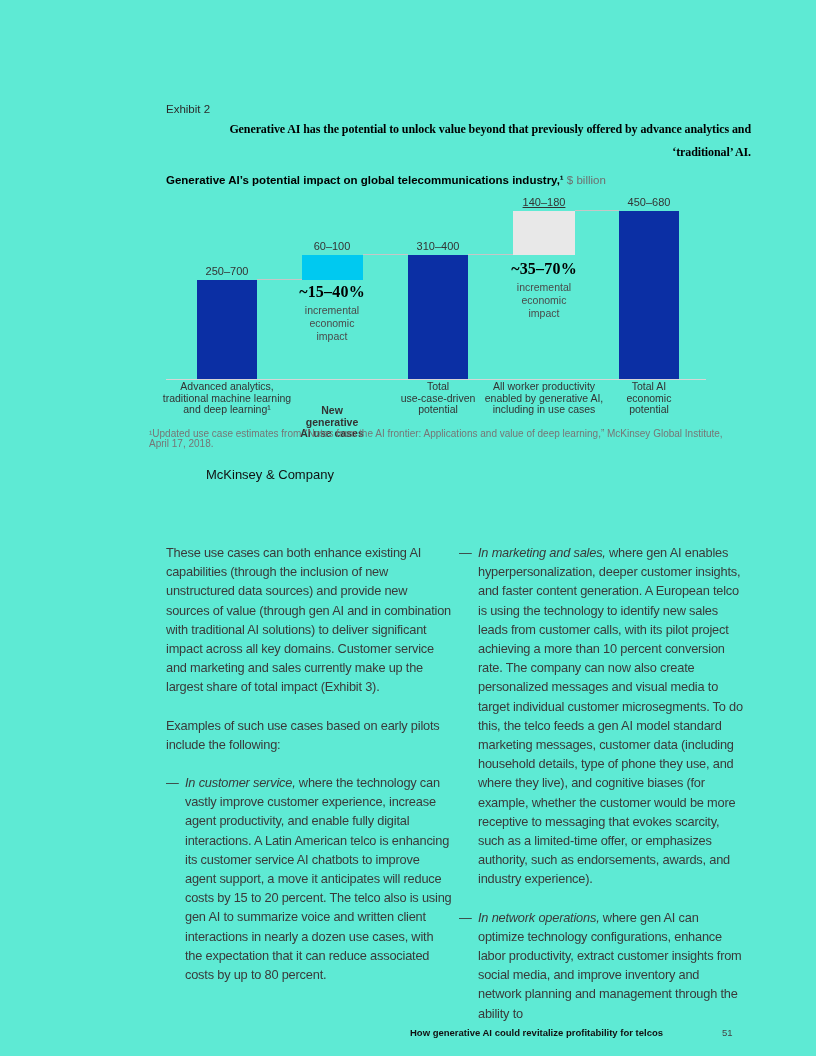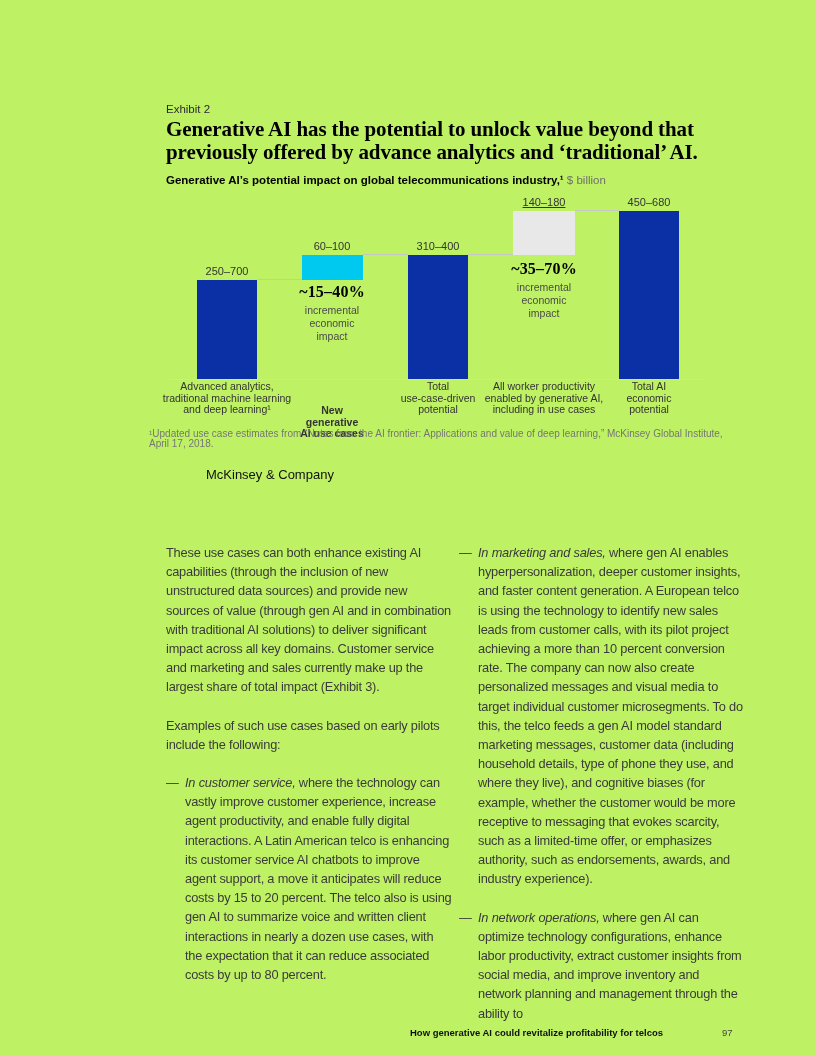--- a/index.html
+++ b/index.html
@@ -1,28 +1,28 @@
 <!DOCTYPE html>
 <html><head>
 <meta charset="utf-8">
 <style>
   * { margin:0; padding:0; box-sizing:border-box; }
   html,body { background:#ffffff; }
   .page {
-    position:relative; width:816px; height:1056px; background:#bef264;
+    position:relative; width:816px; height:1056px; background:#5eead4;
     font-family:"Liberation Sans", sans-serif; color:#383838; overflow:hidden;
   }
   .abs { position:absolute; }
 
   
   .exhibit-label { left:166px; top:103px; font-size:11.5px; color:#2b2b2b; }
   .headline {
     left:166px; top:118px; width:585px;
     font-family:"Liberation Serif", serif; font-weight:bold;
-    font-size:21px; line-height:23px; color:#000; letter-spacing:-0.1px;
+    font-size:12px; line-height:23px; color:#000; letter-spacing:-0.1px;text-align:right;
   }
   .chart-title { left:166px; top:174px; width:600px; font-size:11.5px; color:#000; }
   .ct-bold { font-weight:bold; }
   .ct-unit { font-weight:normal; color:#6e6e6e; }
 
   
   .bar { position:absolute; }
   .bar-blue { background:#0b2fa4; }
   .bar-cyan { background:#00c9f0; }
   .bar-gray { background:#e8e8e8; }
@@ -158,15 +158,15 @@
       <span class="dash">—</span>
       <span><em>In marketing and sales,</em><span> where gen AI enables hyperpersonalization, deeper customer insights, and faster content generation. A European telco is using the technology to identify new sales leads from customer calls, with its pilot project achieving a more than 10 percent conversion rate. The company can now also create personalized messages and visual media to target individual customer microsegments. To do this, the telco feeds a gen AI model standard marketing messages, customer data (including household details, type of phone they use, and where they live), and cognitive biases (for example, whether the customer would be more receptive to messaging that evokes scarcity, such as a limited-time offer, or emphasizes authority, such as endorsements, awards, and industry experience).</span></span>
     </div>
     <div class="bullet">
       <span class="dash">—</span>
       <span><em>In network operations,</em><span> where gen AI can optimize technology configurations, enhance labor productivity, extract customer insights from social media, and improve inventory and network planning and management through the ability to</span></span>
     </div>
   </div>
 
   <div class="abs footer-title">How generative AI could revitalize profitability for telcos</div>
-  <div class="abs footer-page">97</div>
+  <div class="abs footer-page">51</div>
 
 </div>
 
 </body></html>

